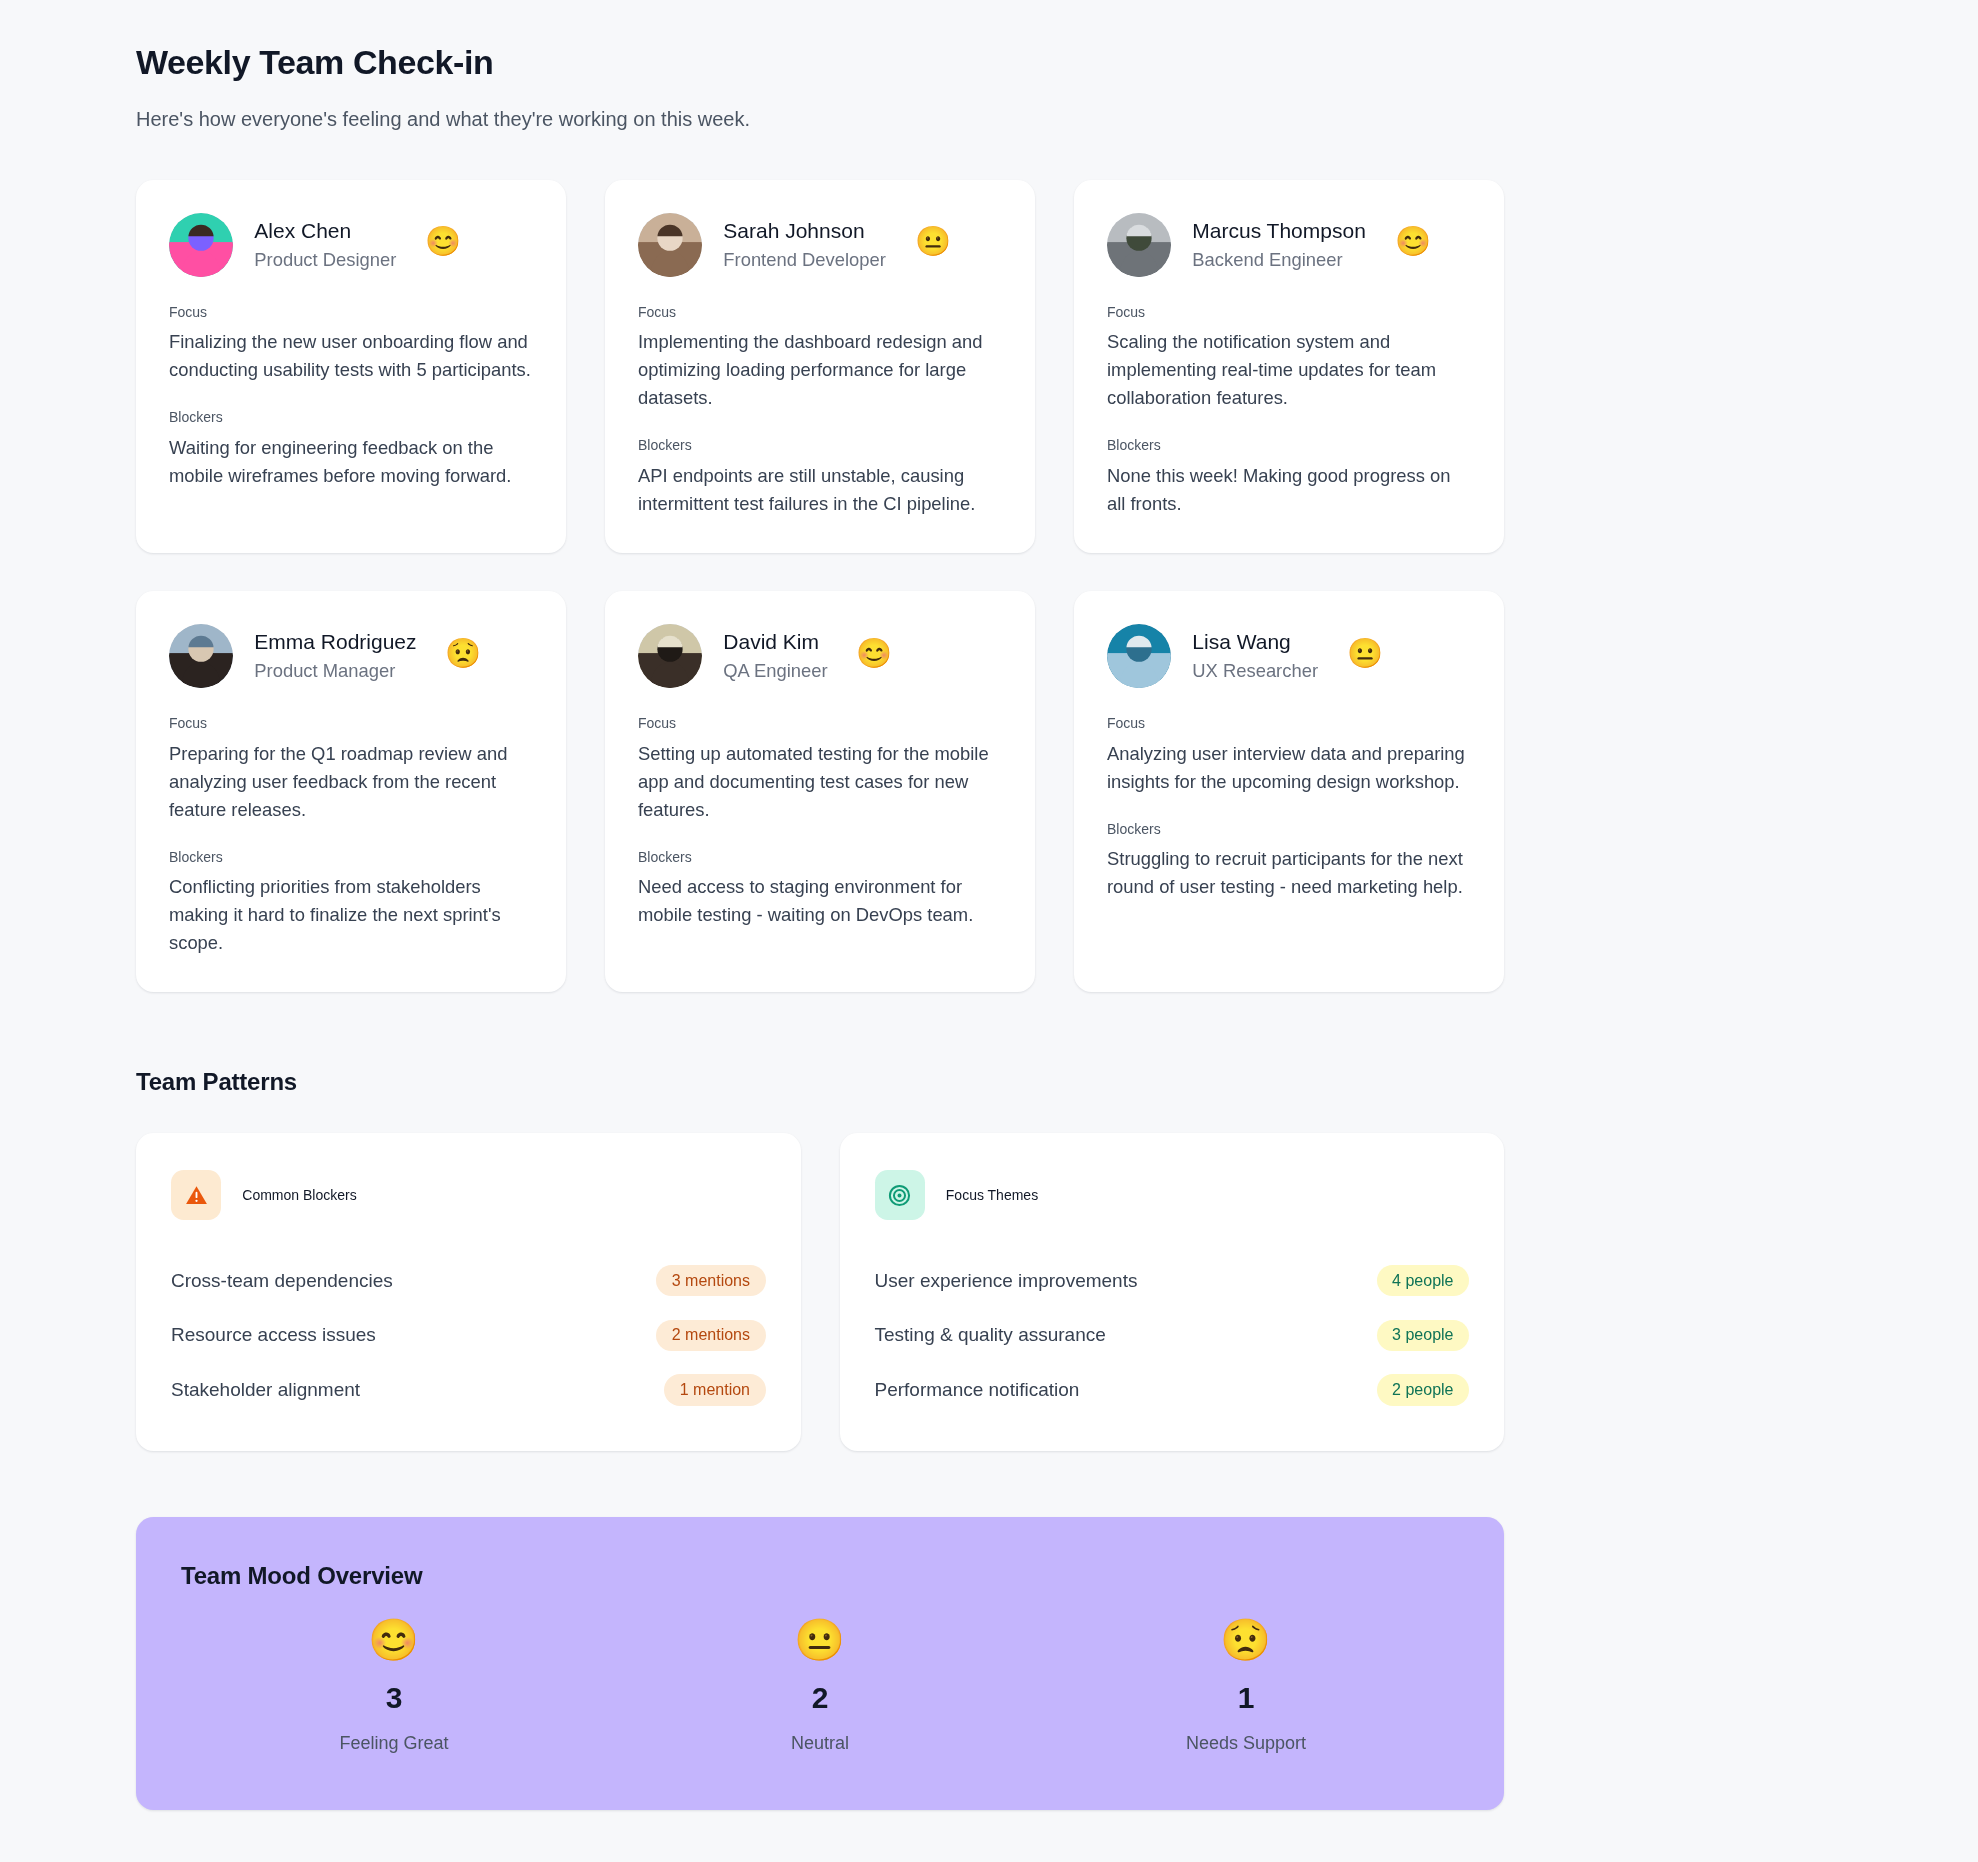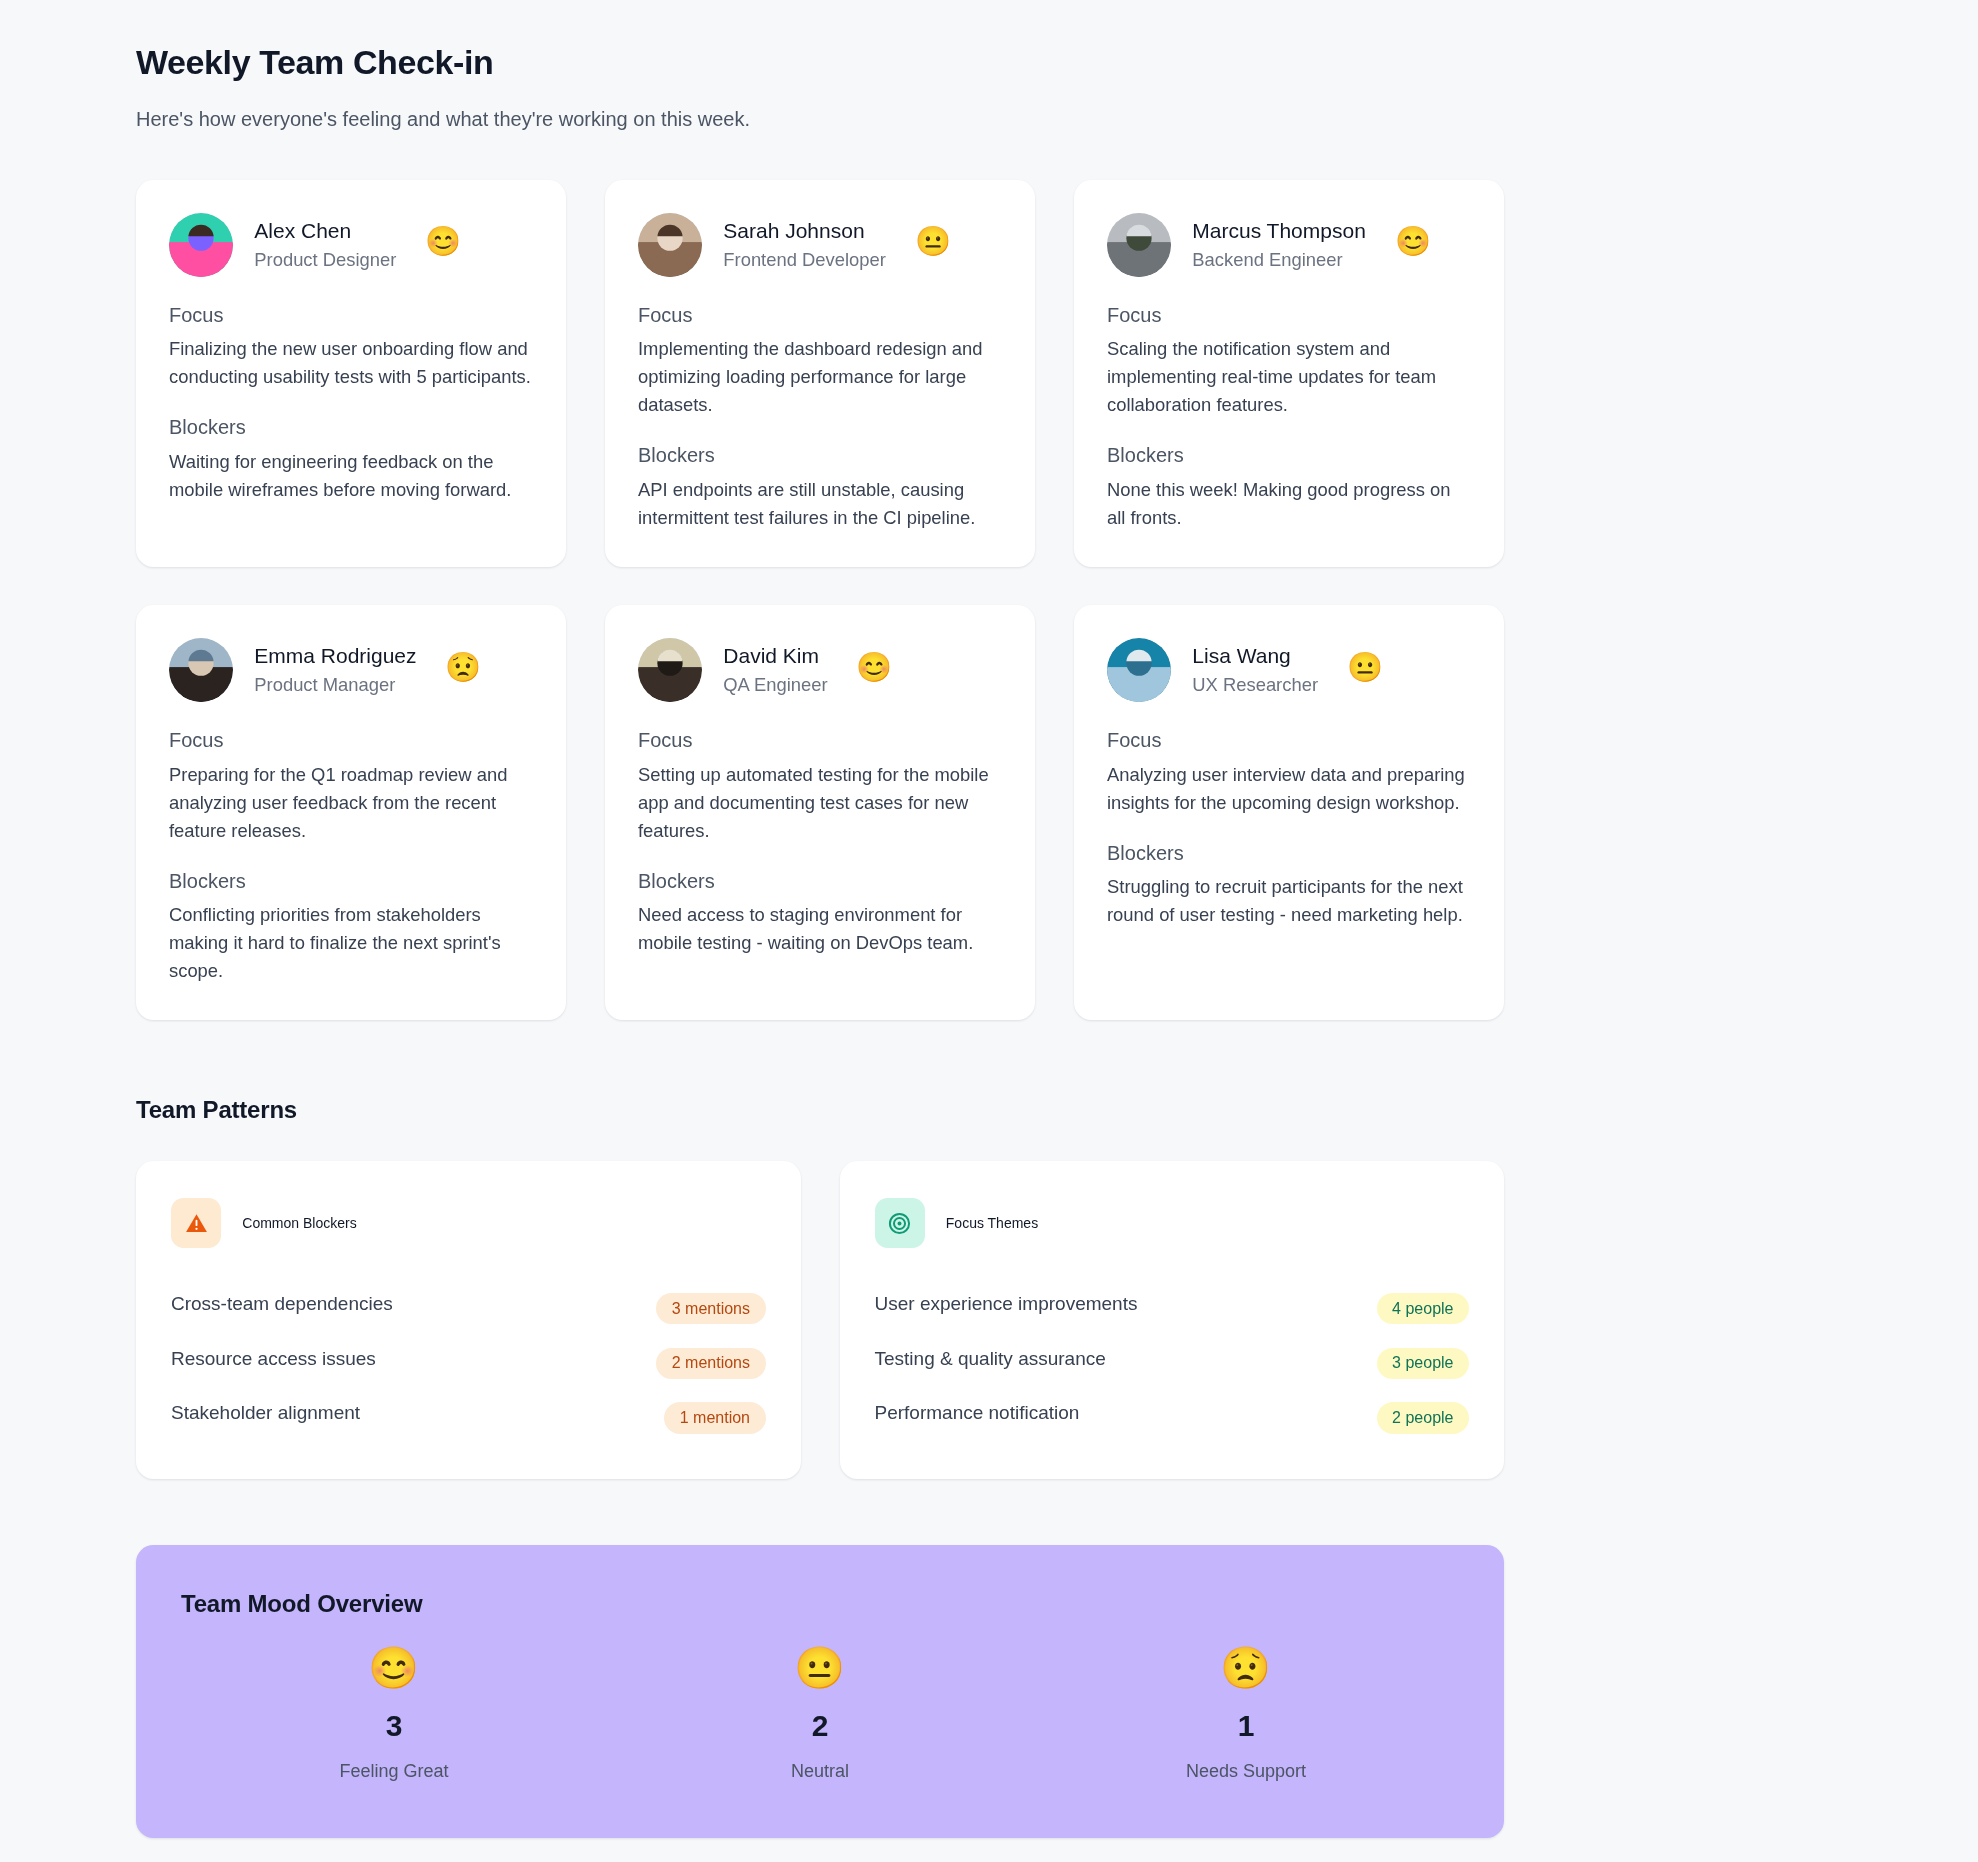--- a/index.html
+++ b/index.html
@@ -79,21 +79,21 @@
     line-height: 1.3;
   }
   .mood-emoji {
     font-size: 29px;
     line-height: 1;
     margin-left: 7.8px;
     margin-top: -5.8px;
   }
 
   .section-label {
-    font-size: 20px;
+    font-size: 14px;
     color: #4b5563;
     margin-bottom: 8.7px;
   }
   .section-text {
     font-size: 18.4px;
     color: #374151;
     line-height: 1.52;
   }
   .block-gap { height: 25px; }
 
@@ -138,20 +138,21 @@
   .panel-icon.warn { background: #fdead1; }
   .panel-icon.target { background: #cdf5e7; }
   .panel-title {
     font-size: 14px;
     color: #111827;
     font-weight: normal;
   }
 
   .pattern-row {
     display: flex;
+    align-items: center;
     justify-content: space-between;
     padding: 11.6px 0;
     min-height: 50px;
   }
   .pattern-label {
     font-size: 19px;
     color: #374151;
   }
   .pill {
     font-size: 16px;

